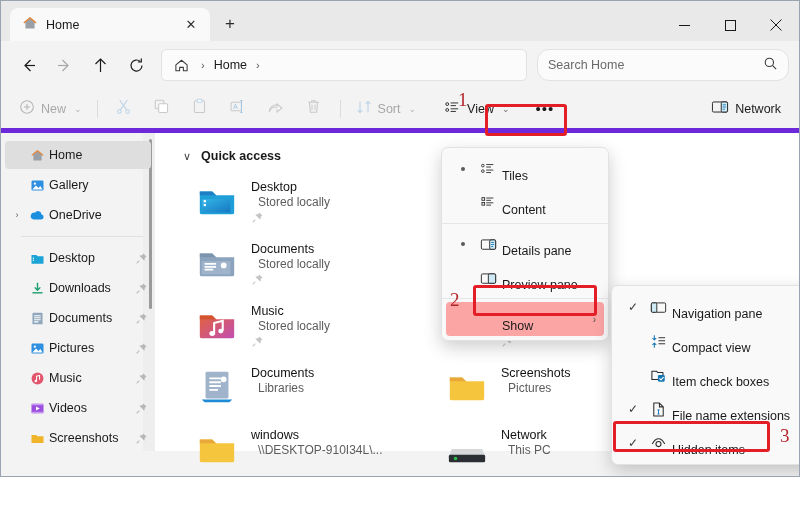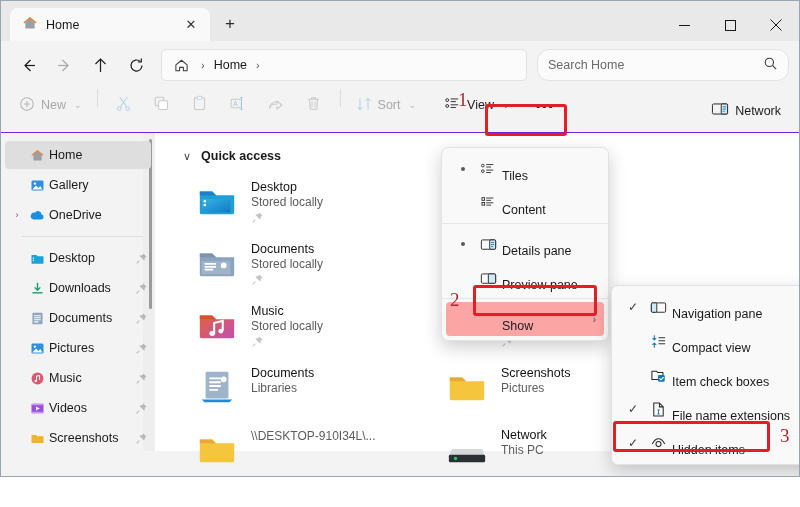--- a/index.html
+++ b/index.html
@@ -75,22 +75,22 @@
     width: 252px; height: 32px;
     background: #fbfbfb; border: 1px solid #e2e2e2; border-radius: 12px;
     display: flex; align-items: center; padding: 0 10px;
   }
   .searchbox .ph { flex: 1; font-size: 12.5px; color: #6a6a6a; }
 
   
   .commandbar {
     position: absolute; top: 88px; left: 0; right: 0; height: 44px;
     background: #f3f3f3;
-    display: flex; padding: 0 10px;
-    border-bottom: 1px solid #6d28d9;
+    display: flex; align-items: center; padding: 0 10px;
+    border-bottom: 5px solid #6d28d9;
   }
   .cmd {
     height: 32px; border-radius: 5px; padding: 0 8px;
     display: flex; align-items: center; gap: 6px;
     font-size: 12.5px; color: #1b1b1b;
   }
   .cmd.dim { color: #a8a8a8; }
   .cmd .chev { font-size: 9px; color: #6f6f6f; margin-left: 2px; }
   .cmd.dim .chev { color: #b5b5b5; }
   .iconbtn {
@@ -155,21 +155,21 @@
     column-gap: 0px;
   }
   .tile {
     width: 250px; height: 62px;
     display: flex; align-items: flex-start; gap: 12px;
     padding-top: 2px;
   }
   .tile-ico { width: 44px; height: 44px; flex: none; display:flex; align-items:center; justify-content:center; }
   .tile-txt { padding-top: 1px; overflow: hidden; }
   .tile-name { font-size: 12.5px; color: #131313; white-space: nowrap; }
-  .tile-sub { font-size: 12px; color: #5c5c5c; white-space: nowrap; margin-top: 1px; }
+  .tile-sub { font-size: 12px; color: #5c5c5c; white-space: nowrap; margin-top: 1px; margin-left: 7px; }
   .tile-pin { margin-top: 1px; opacity: .5; }
 
   
   .statusbar {
     position: absolute; left: 0; right: 0; bottom: 0; height: 25px;
     background: #f3f3f3; border-top: 1px solid #e4e4e4;
     display: flex; align-items: center; padding-left: 12px;
     font-size: 12px; color: #1a1a1a;
   }
 
@@ -735,20 +735,21 @@
       </div>
 
       <div class="tile">
         <span class="tile-ico">
           <svg width="42" height="42" viewBox="0 0 44 44">
             <path d="M4 12h13l4 4h19v18a2 2 0 0 1-2 2H6a2 2 0 0 1-2-2z" fill="#f5c53d"></path>
             <path d="M4 12h13l4 4H4z" fill="#e8a93a"></path>
           </svg>
         </span>
         <div class="tile-txt">
+          <div class="tile-name">windows</div>
           <div class="tile-sub">\\DESKTOP-910I34L\...</div>
         </div>
       </div>
 
       <div class="tile">
         <span class="tile-ico">
           <svg width="42" height="42" viewBox="0 0 44 44">
             <path d="M6 22h32l3 8H3z" fill="#d6d8da"></path>
             <rect x="3" y="28" width="38" height="8" rx="1.5" fill="#2b2f33"></rect>
             <circle cx="10" cy="32" r="1.8" fill="#27c24c"></circle>

